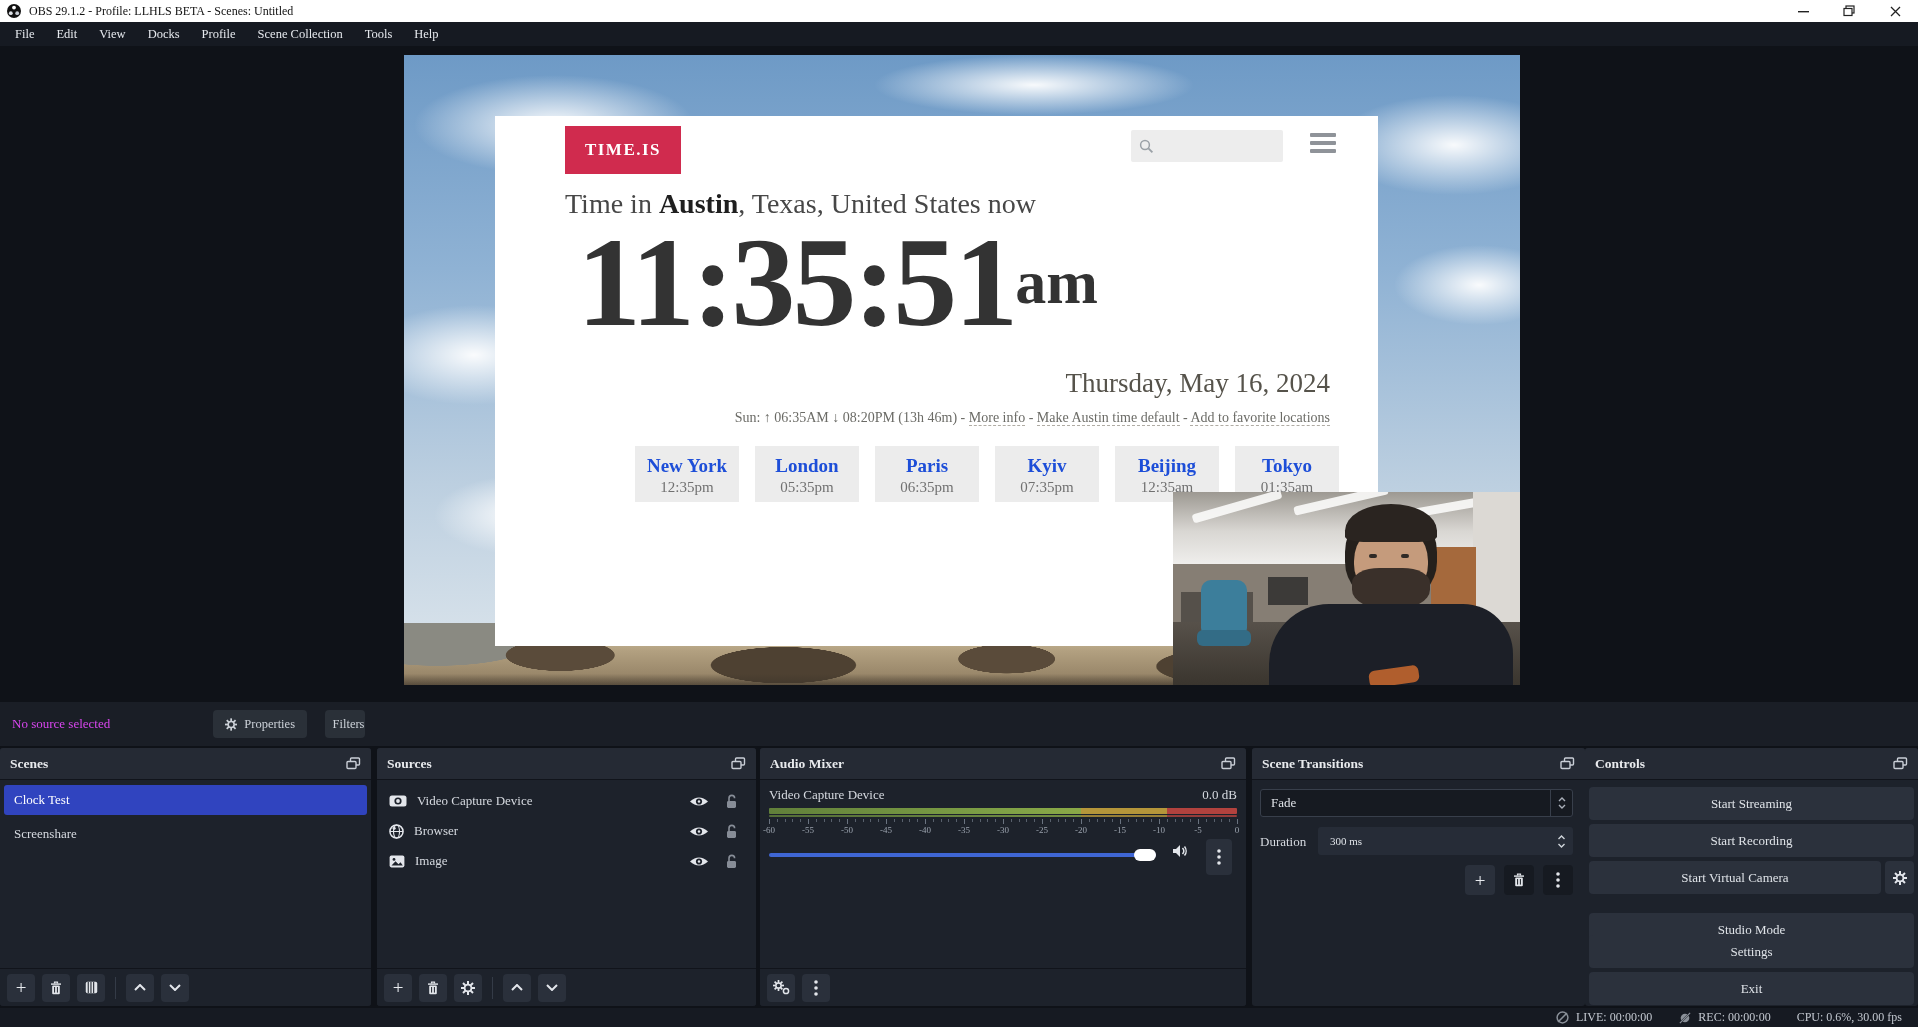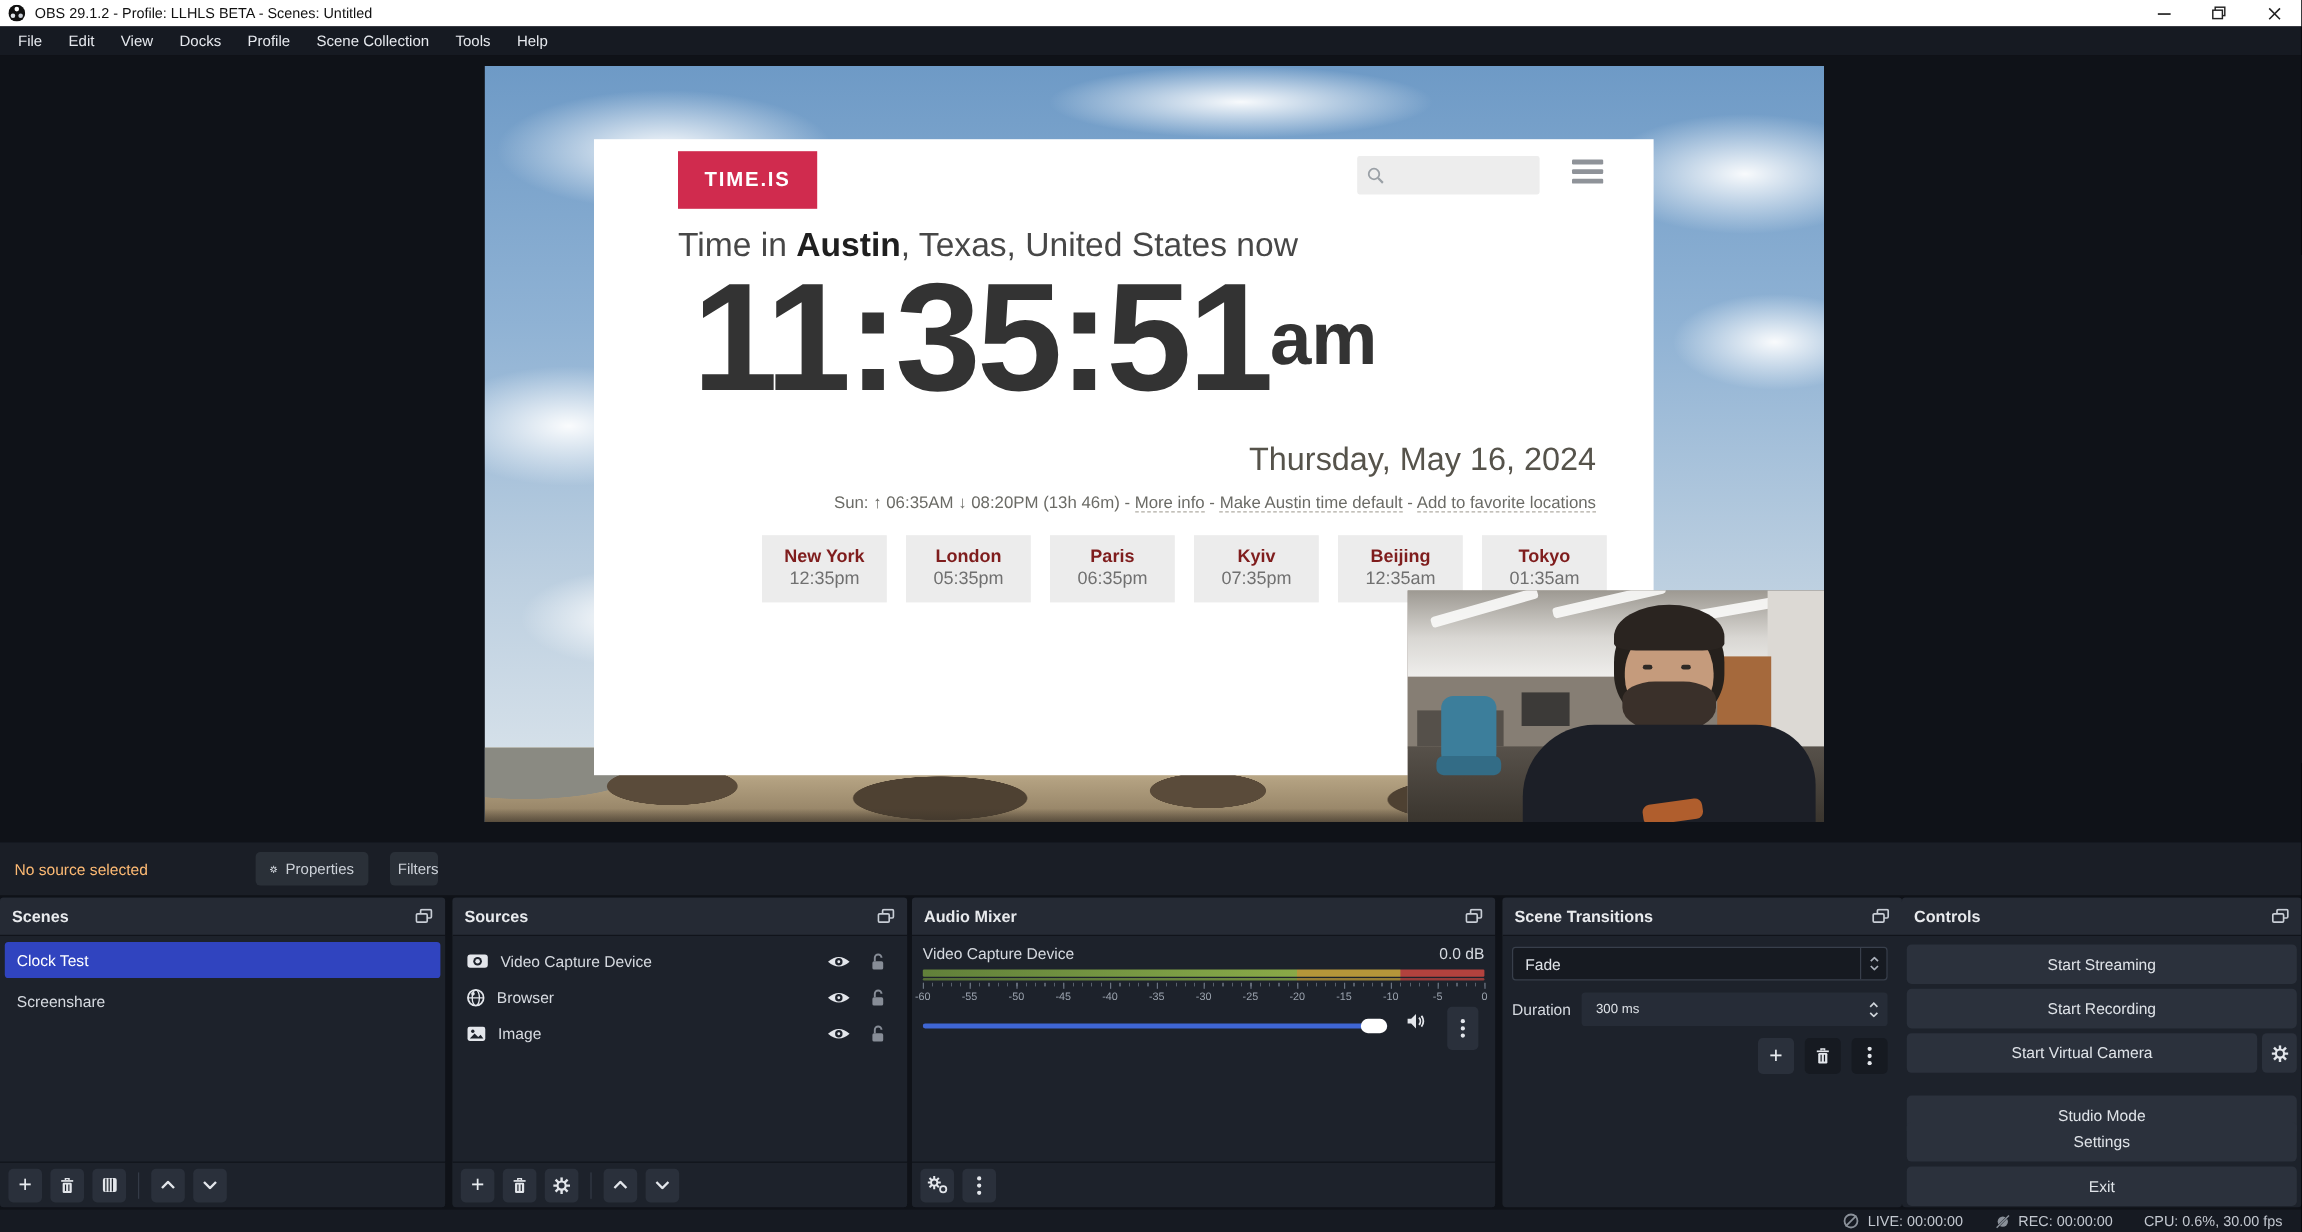--- a/index.html
+++ b/index.html
@@ -1,18 +1,18 @@
 <!DOCTYPE html>
 <html><head>
 <meta charset="utf-8">
 <style>
   *{box-sizing:border-box;margin:0;padding:0}
   html,body{background:#000}
   #root{position:relative;width:1918px;height:1027px;background:#0f1218;overflow:hidden;
-        font-family:Liberation Sans, sans-serif;color:#dee2e8;}
+        font-family:Liberation Serif, serif;color:#dee2e8;}
 
   
   .titlebar{position:absolute;left:0;top:0;width:1918px;height:22px;background:#ffffff;
             display:flex;align-items:center;color:#111;font-size:12px;}
   .obs-logo{margin-left:7px;width:14px;height:14px;flex:0 0 auto}
   .tb-title{margin-left:8px;white-space:nowrap}
   .win-controls{margin-left:auto;display:flex;height:22px}
   .win-btn{width:46px;height:22px;display:flex;align-items:center;justify-content:center}
 
   
@@ -49,21 +49,21 @@
   .tis-heading{position:absolute;left:70px;top:72px;font-size:28px;color:#474747;white-space:nowrap}
   .tis-heading b{color:#1f1f1f;font-weight:800}
   .tis-time-row{position:absolute;left:82px;top:96px;display:flex;align-items:center;color:#333}
   .tis-time{font-size:128px;font-weight:800;letter-spacing:-3px;line-height:1.1}
   .tis-ampm{font-size:62px;font-weight:800;margin-left:0}
   .tis-date{position:absolute;right:48px;top:252px;font-size:27px;color:#56534b;text-align:right}
   .tis-sun{position:absolute;right:48px;top:294px;font-size:14px;color:#6b6b66;text-align:right;white-space:nowrap}
   .tis-link{border-bottom:1px dashed #b0aca4;cursor:pointer}
   .tis-cities{position:absolute;left:140px;top:330px;display:flex;gap:16px}
   .tis-city{width:104px;height:56px;background:#ececec;text-align:center;padding-top:9px}
-  .tis-city .cname{font-size:15px;font-weight:bold;color:#7f1d1d}
+  .tis-city .cname{font-size:19px;font-weight:bold;color:#1d4ed8}
   .tis-city .ctime{font-size:15px;color:#707070;margin-top:2px}
 
   
   .webcam{position:absolute;right:0;bottom:0;width:347px;height:193px;background:#8e867d;overflow:hidden;z-index:3}
   .wc-ceiling{position:absolute;left:0;top:0;width:100%;height:72px;
               background:linear-gradient(180deg,#9d9992 0%,#d9d7d3 55%,#efeeec 100%)}
   .wc-light{position:absolute;background:#fbfbf9;height:9px;border-radius:3px;opacity:.9}
   .wc-window{position:absolute;left:300px;top:0;width:47px;height:140px;background:#dcd9d4}
   .wc-pillar{position:absolute;left:258px;top:55px;width:45px;height:85px;background:#a5693c}
   .wc-mid{position:absolute;left:0;top:72px;width:300px;height:60px;background:#867e74}
@@ -77,21 +77,21 @@
   .wc-face{position:absolute;left:181px;top:30px;width:74px;height:78px;background:#c59b7c;border-radius:50% 50% 46% 46%}
   .wc-fringe{position:absolute;left:172px;top:12px;width:92px;height:38px;background:#2a2420;
              border-radius:50% 50% 20% 20% / 70% 70% 15% 15%}
   .wc-eye{position:absolute;width:8px;height:4px;background:#2f2a26;border-radius:2px}
   .wc-beard{position:absolute;left:179px;top:76px;width:78px;height:42px;background:#3a302a;border-radius:35% 35% 48% 48%}
   .wc-body{position:absolute;left:96px;top:112px;width:244px;height:81px;background:#1c1f27;border-radius:60px 50px 0 0}
   .wc-orange{position:absolute;left:196px;top:176px;width:50px;height:17px;background:#b05e2d;border-radius:6px;transform:rotate(-8deg)}
 
   
   .selection-bar{position:absolute;left:0;top:702px;width:1918px;height:44px;background:#1a1e26}
-  .sel-status{position:absolute;left:12px;top:0;height:44px;display:flex;align-items:center;font-size:13px;color:#fdba74}
+  .sel-status{position:absolute;left:12px;top:0;height:44px;display:flex;align-items:center;font-size:13px;color:#d946ef}
   .sel-btn{position:absolute;top:8px;height:28px;background:#2a3038;border-radius:4px;color:#ccd1d8;
            font-size:12.5px;display:flex;align-items:center;justify-content:center;gap:7px;padding:0 12px}
 
   
   .panel{position:absolute;top:748px;height:258px;background:#1d222b;border-radius:3px;overflow:hidden}
   .panel-header{height:32px;background:#252a34;border-bottom:1px solid #11141b;display:flex;
                 align-items:center;justify-content:space-between;padding:0 10px;
                 font-size:13.5px;font-weight:bold;color:#e8eaed}
   .panel-body{position:absolute;left:0;top:33px;right:0;bottom:0}
   .panel-toolbar{position:absolute;left:0;right:0;bottom:0;height:38px;border-top:1px solid #11141b;

